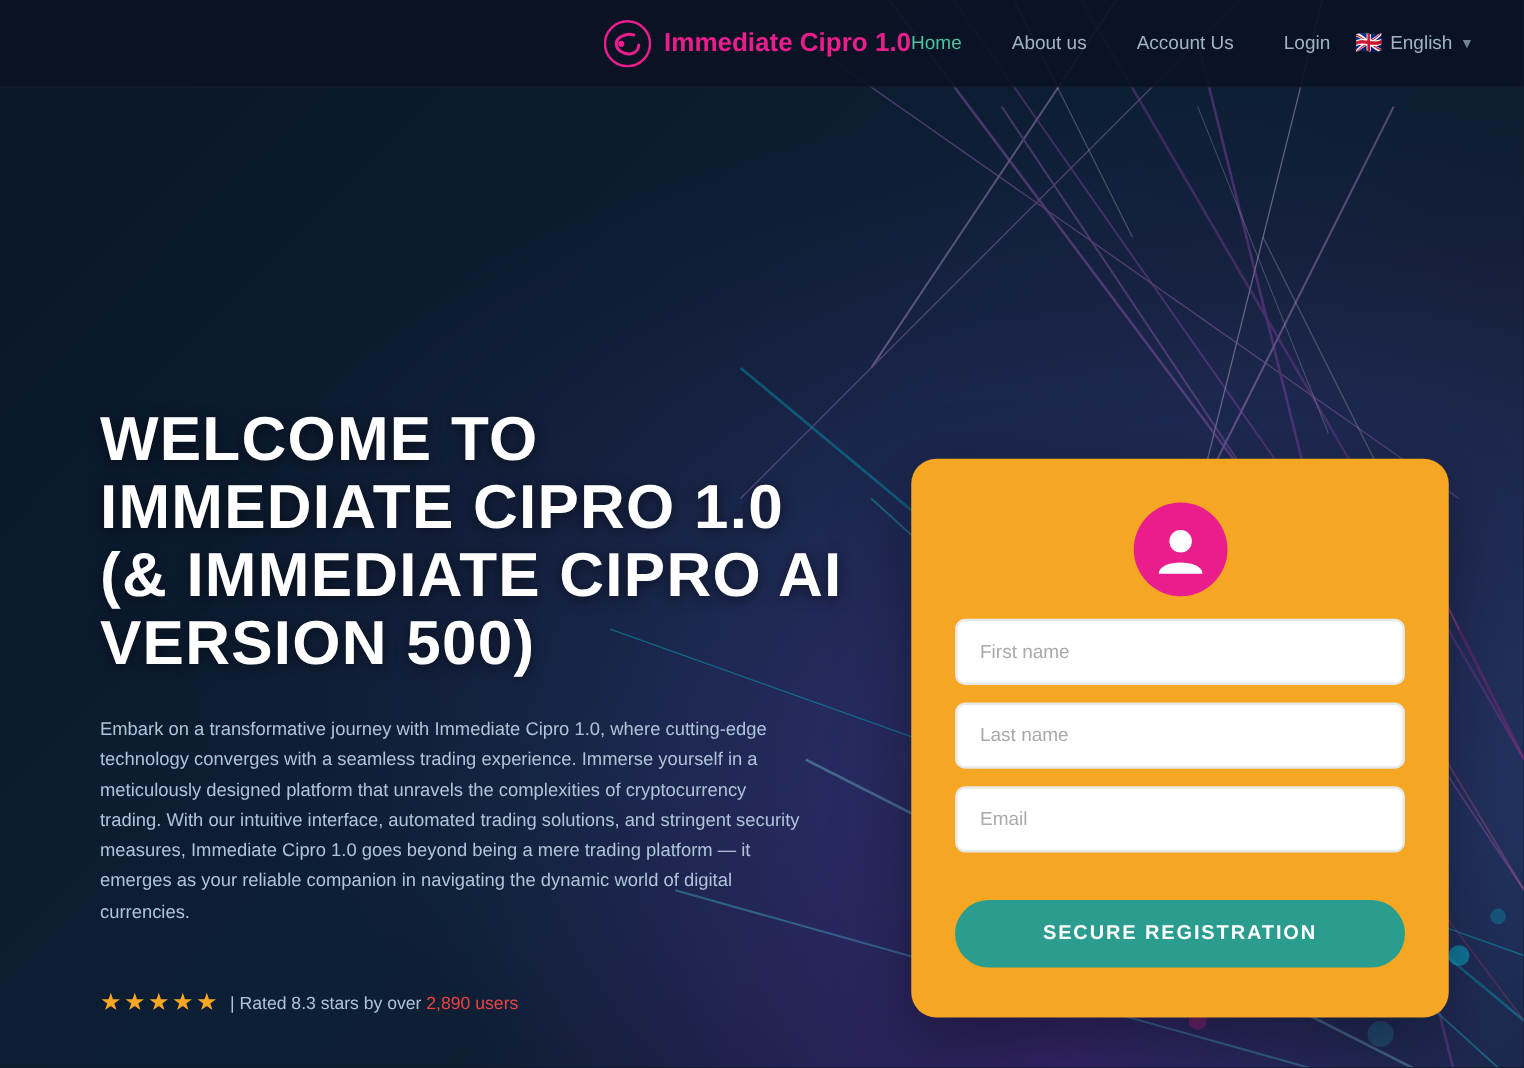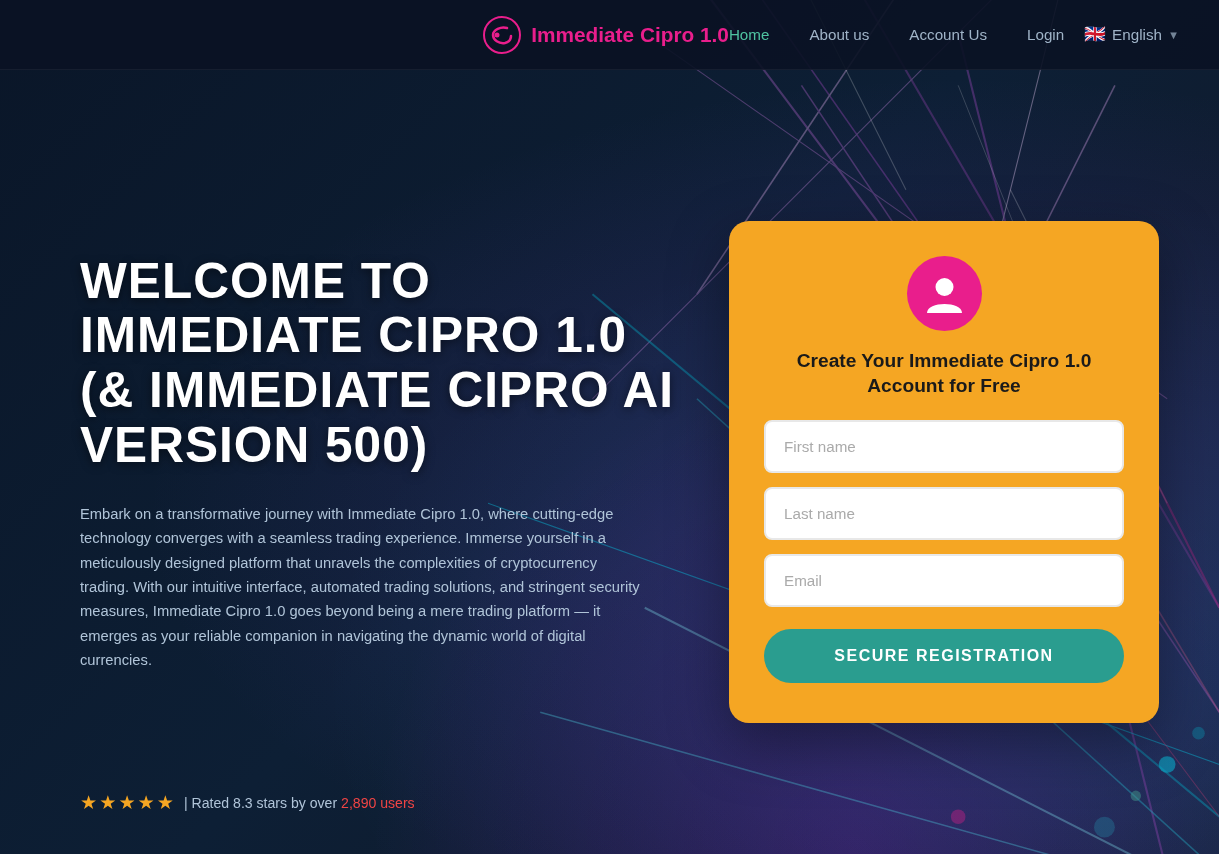--- a/index.html
+++ b/index.html
@@ -100,21 +100,21 @@
     .chevron-down {
       font-size: 0.7rem;
       opacity: 0.7;
     }
 
     
     .main-content {
       position: relative;
       z-index: 5;
       display: flex;
-      align-items: center;
+      align-items: flex-end;
       padding: 60px 60px 40px 80px;
       min-height: calc(854px - 70px);
       gap: 40px;
     }
 
     
     .left-content {
       flex: 1;
       padding-top: 20px;
       max-width: 620px;
@@ -128,21 +128,21 @@
       letter-spacing: 1px;
       margin-bottom: 30px;
       text-shadow: 0 2px 10px rgba(0,0,0,0.5);
     }
 
     .hero-description {
       font-size: 0.92rem;
       line-height: 1.65;
       color: #b0c4d8;
       max-width: 560px;
-      margin-bottom: 38px;
+      margin-bottom: 72px;
     }
 
     .rating-section {
       display: flex;
       align-items: center;
       gap: 10px;
       margin-top: auto;
       position: absolute;
       bottom: 40px;
       left: 80px;
@@ -233,21 +233,21 @@
       padding: 18px;
       background: #2a9d8f;
       color: #fff;
       border: none;
       border-radius: 50px;
       font-size: 1rem;
       font-weight: 800;
       letter-spacing: 1.5px;
       text-transform: uppercase;
       cursor: pointer;
-      margin-top: 8px;
+      margin-top: 24px;
       transition: background 0.2s;
     }
   </style>
 </head>
 <body>
 
 <div class="bg-overlay"></div>
 
 <svg class="bg-svg" viewBox="0 0 700 854" xmlns="http://www.w3.org/2000/svg" preserveAspectRatio="xMidYMid slice">
 
@@ -332,21 +332,20 @@
   </div>
 
   <div class="reg-card">
     <div class="user-avatar-icon">
       <svg viewBox="0 0 45 45" xmlns="http://www.w3.org/2000/svg">
         <circle cx="22.5" cy="16" r="9" fill="#fff"></circle>
         <path d="M5 42 C5 30, 40 30, 40 42" fill="#fff"></path>
       </svg>
     </div>
 
-    <h2 class="card-title">Create Your Immediate Cipro 1.0 Account for Free</h2>
 
     <div class="form-field">
       <input type="text" placeholder="First name" style="">
     </div>
 
     <div class="form-field">
       <input type="text" placeholder="Last name" style="">
     </div>
 
     <div class="form-field">

